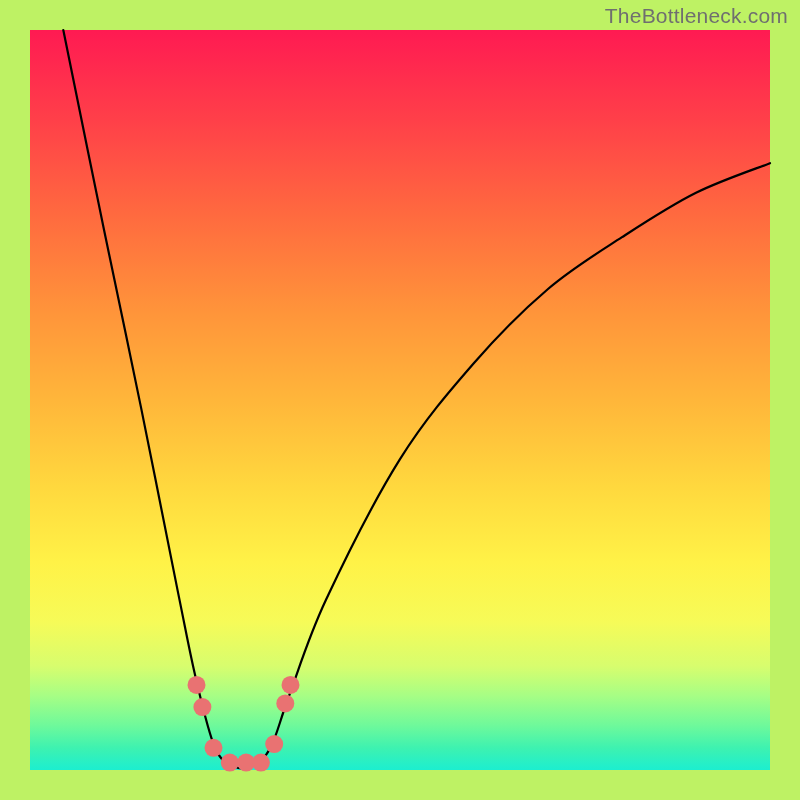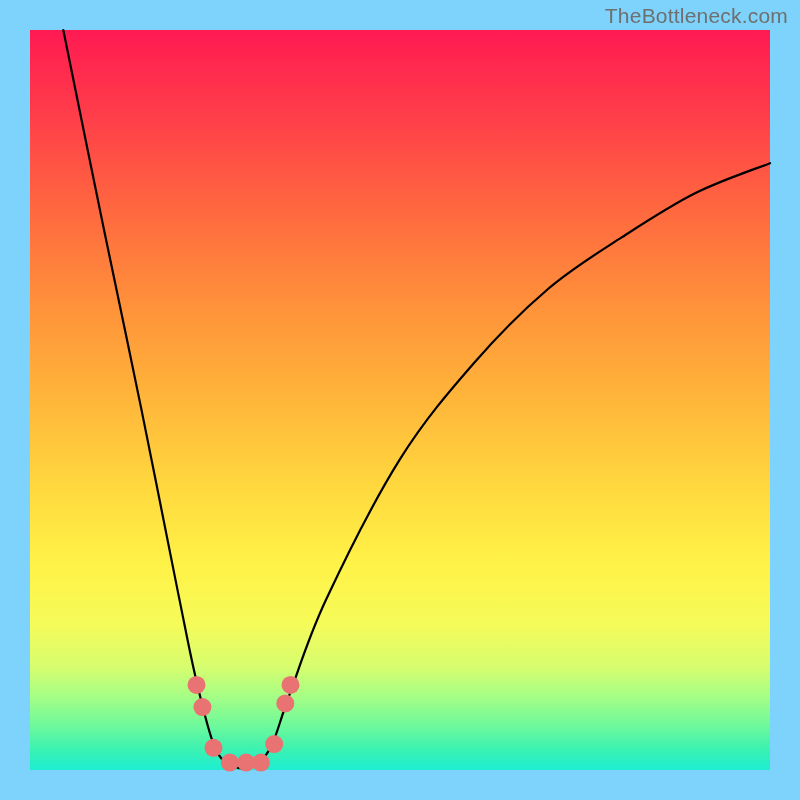--- a/index.html
+++ b/index.html
@@ -10,21 +10,21 @@
     background: #000;
     overflow: hidden;
     font-family: Arial, Helvetica, sans-serif;
   }
   .frame {
     position: absolute;
     left: 0;
     top: 0;
     width: 800px;
     height: 800px;
-    background: #7dd3fc;
+    background: #bef264;
   }
   .plot {
     position: absolute;
     left: 30px;
     top: 30px;
     width: 740px;
     height: 740px;
     background: linear-gradient(to bottom,
       #ff1a52 0%,
       #ff3f49 12%,

